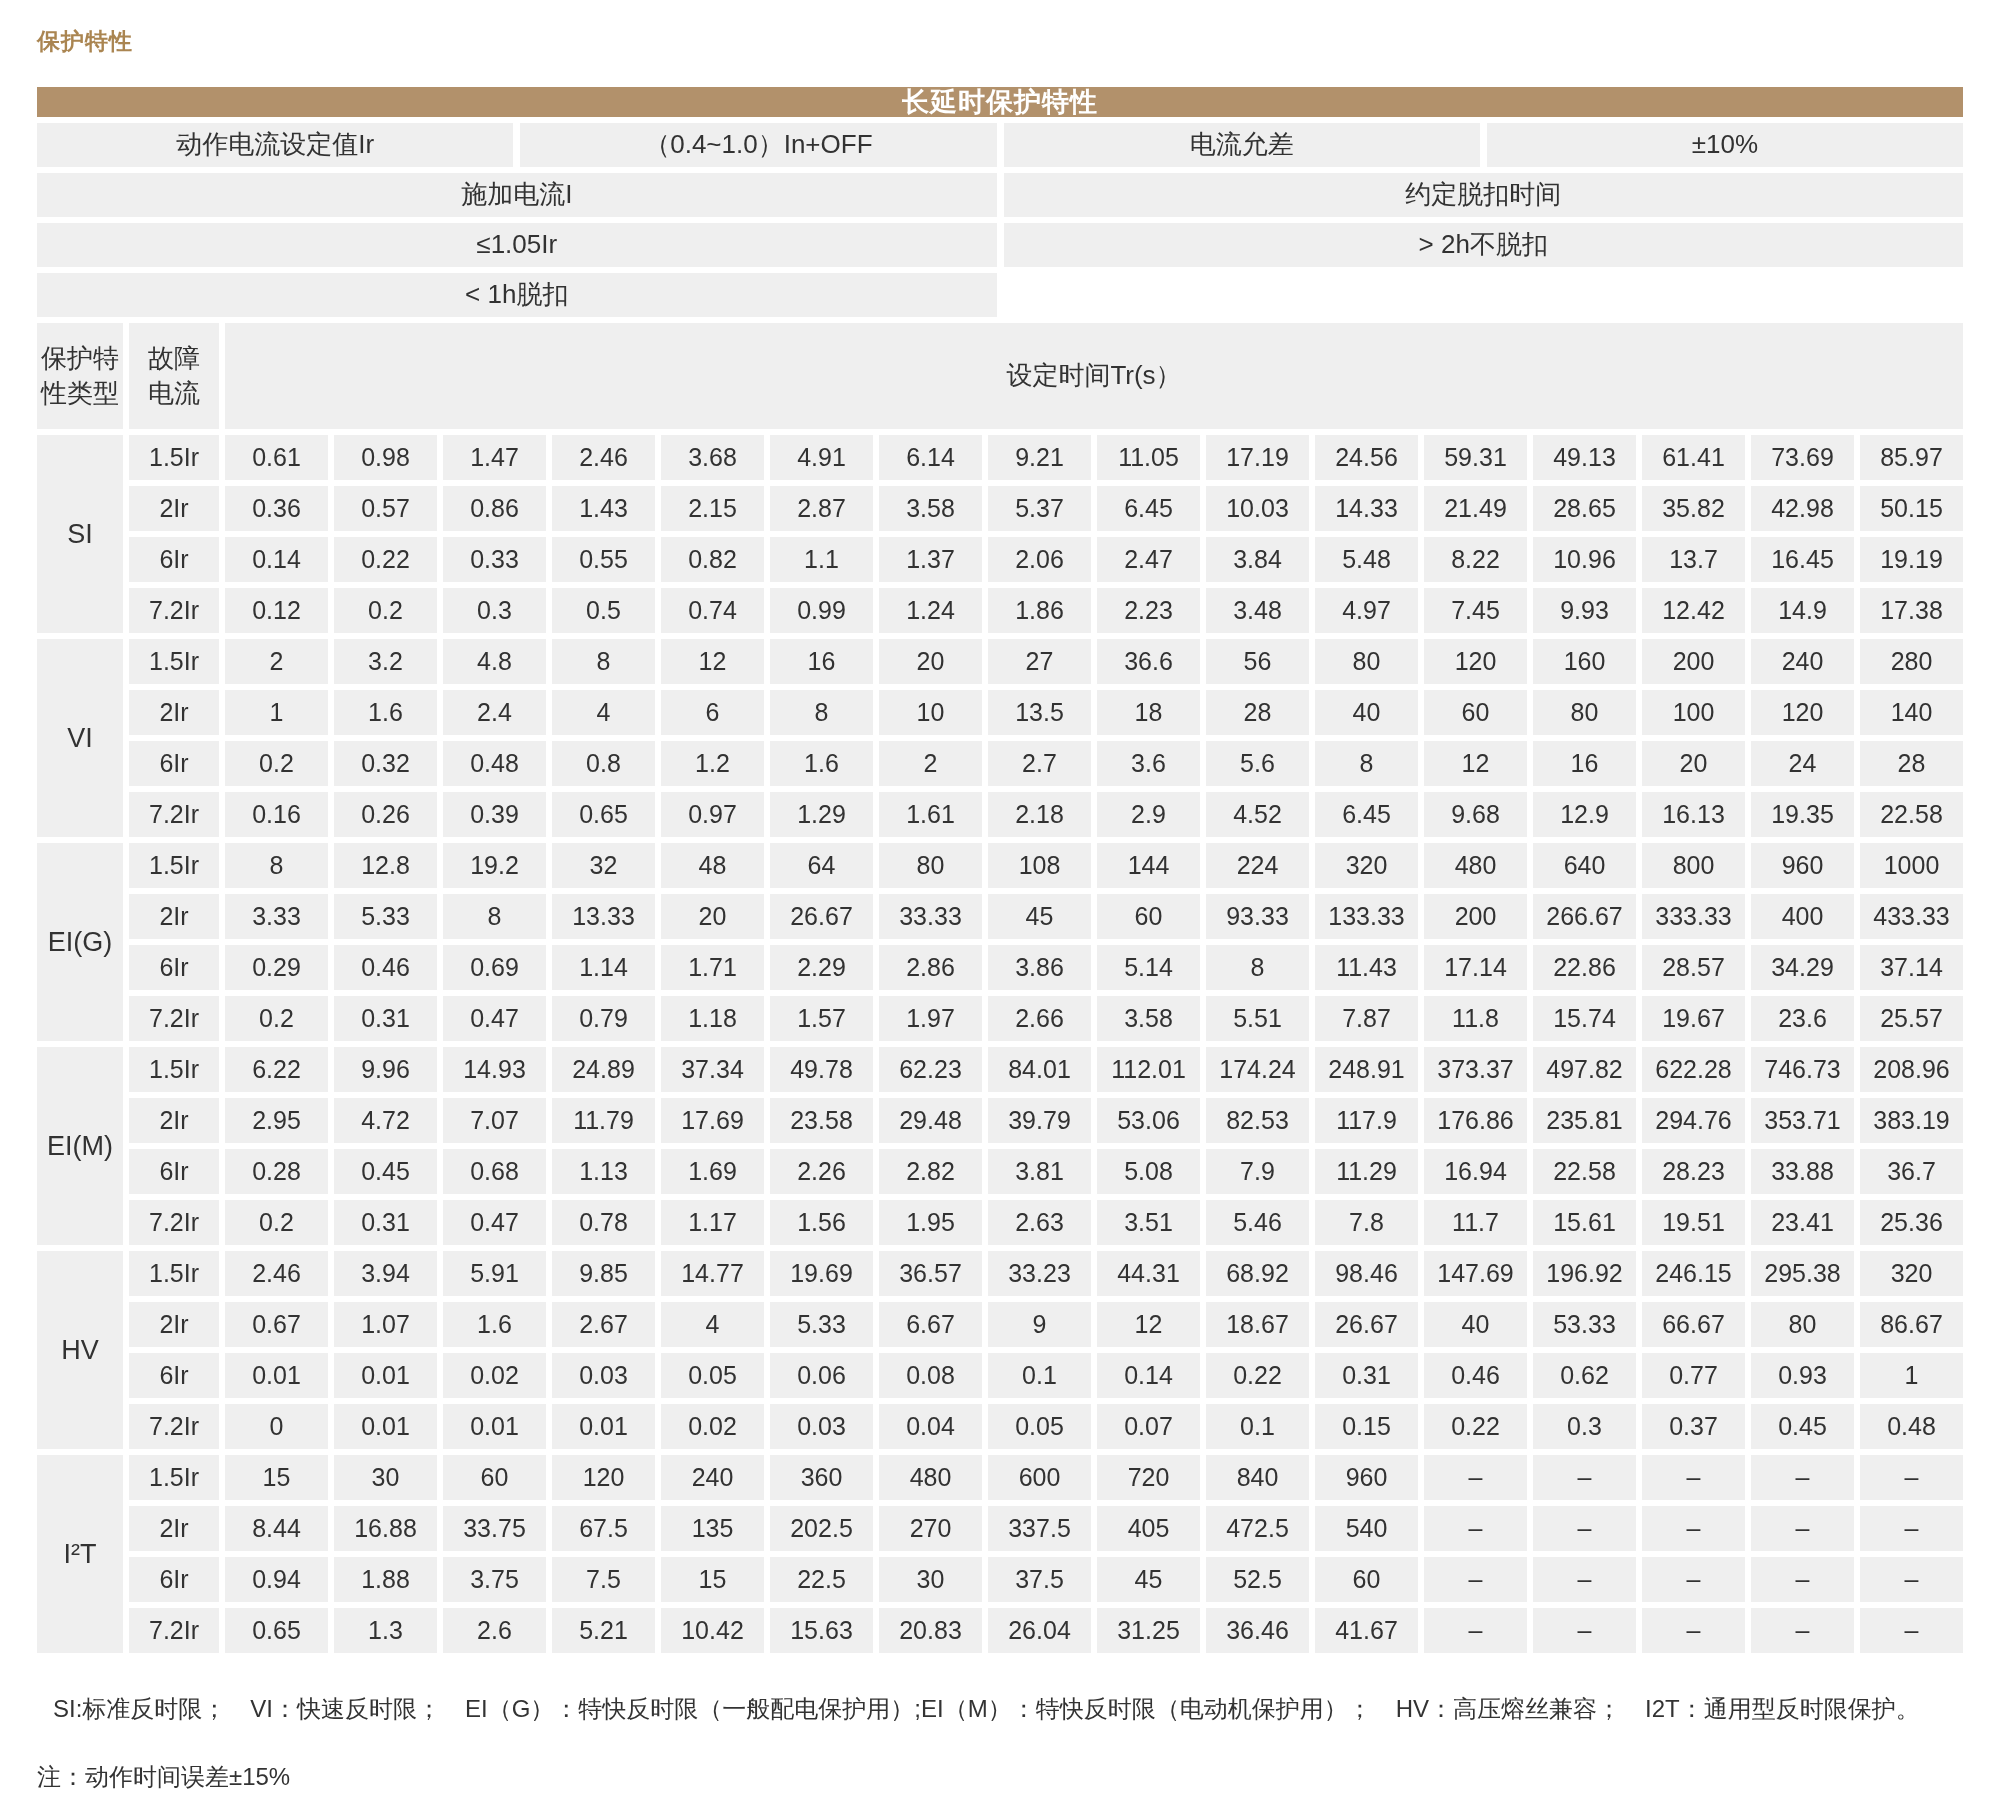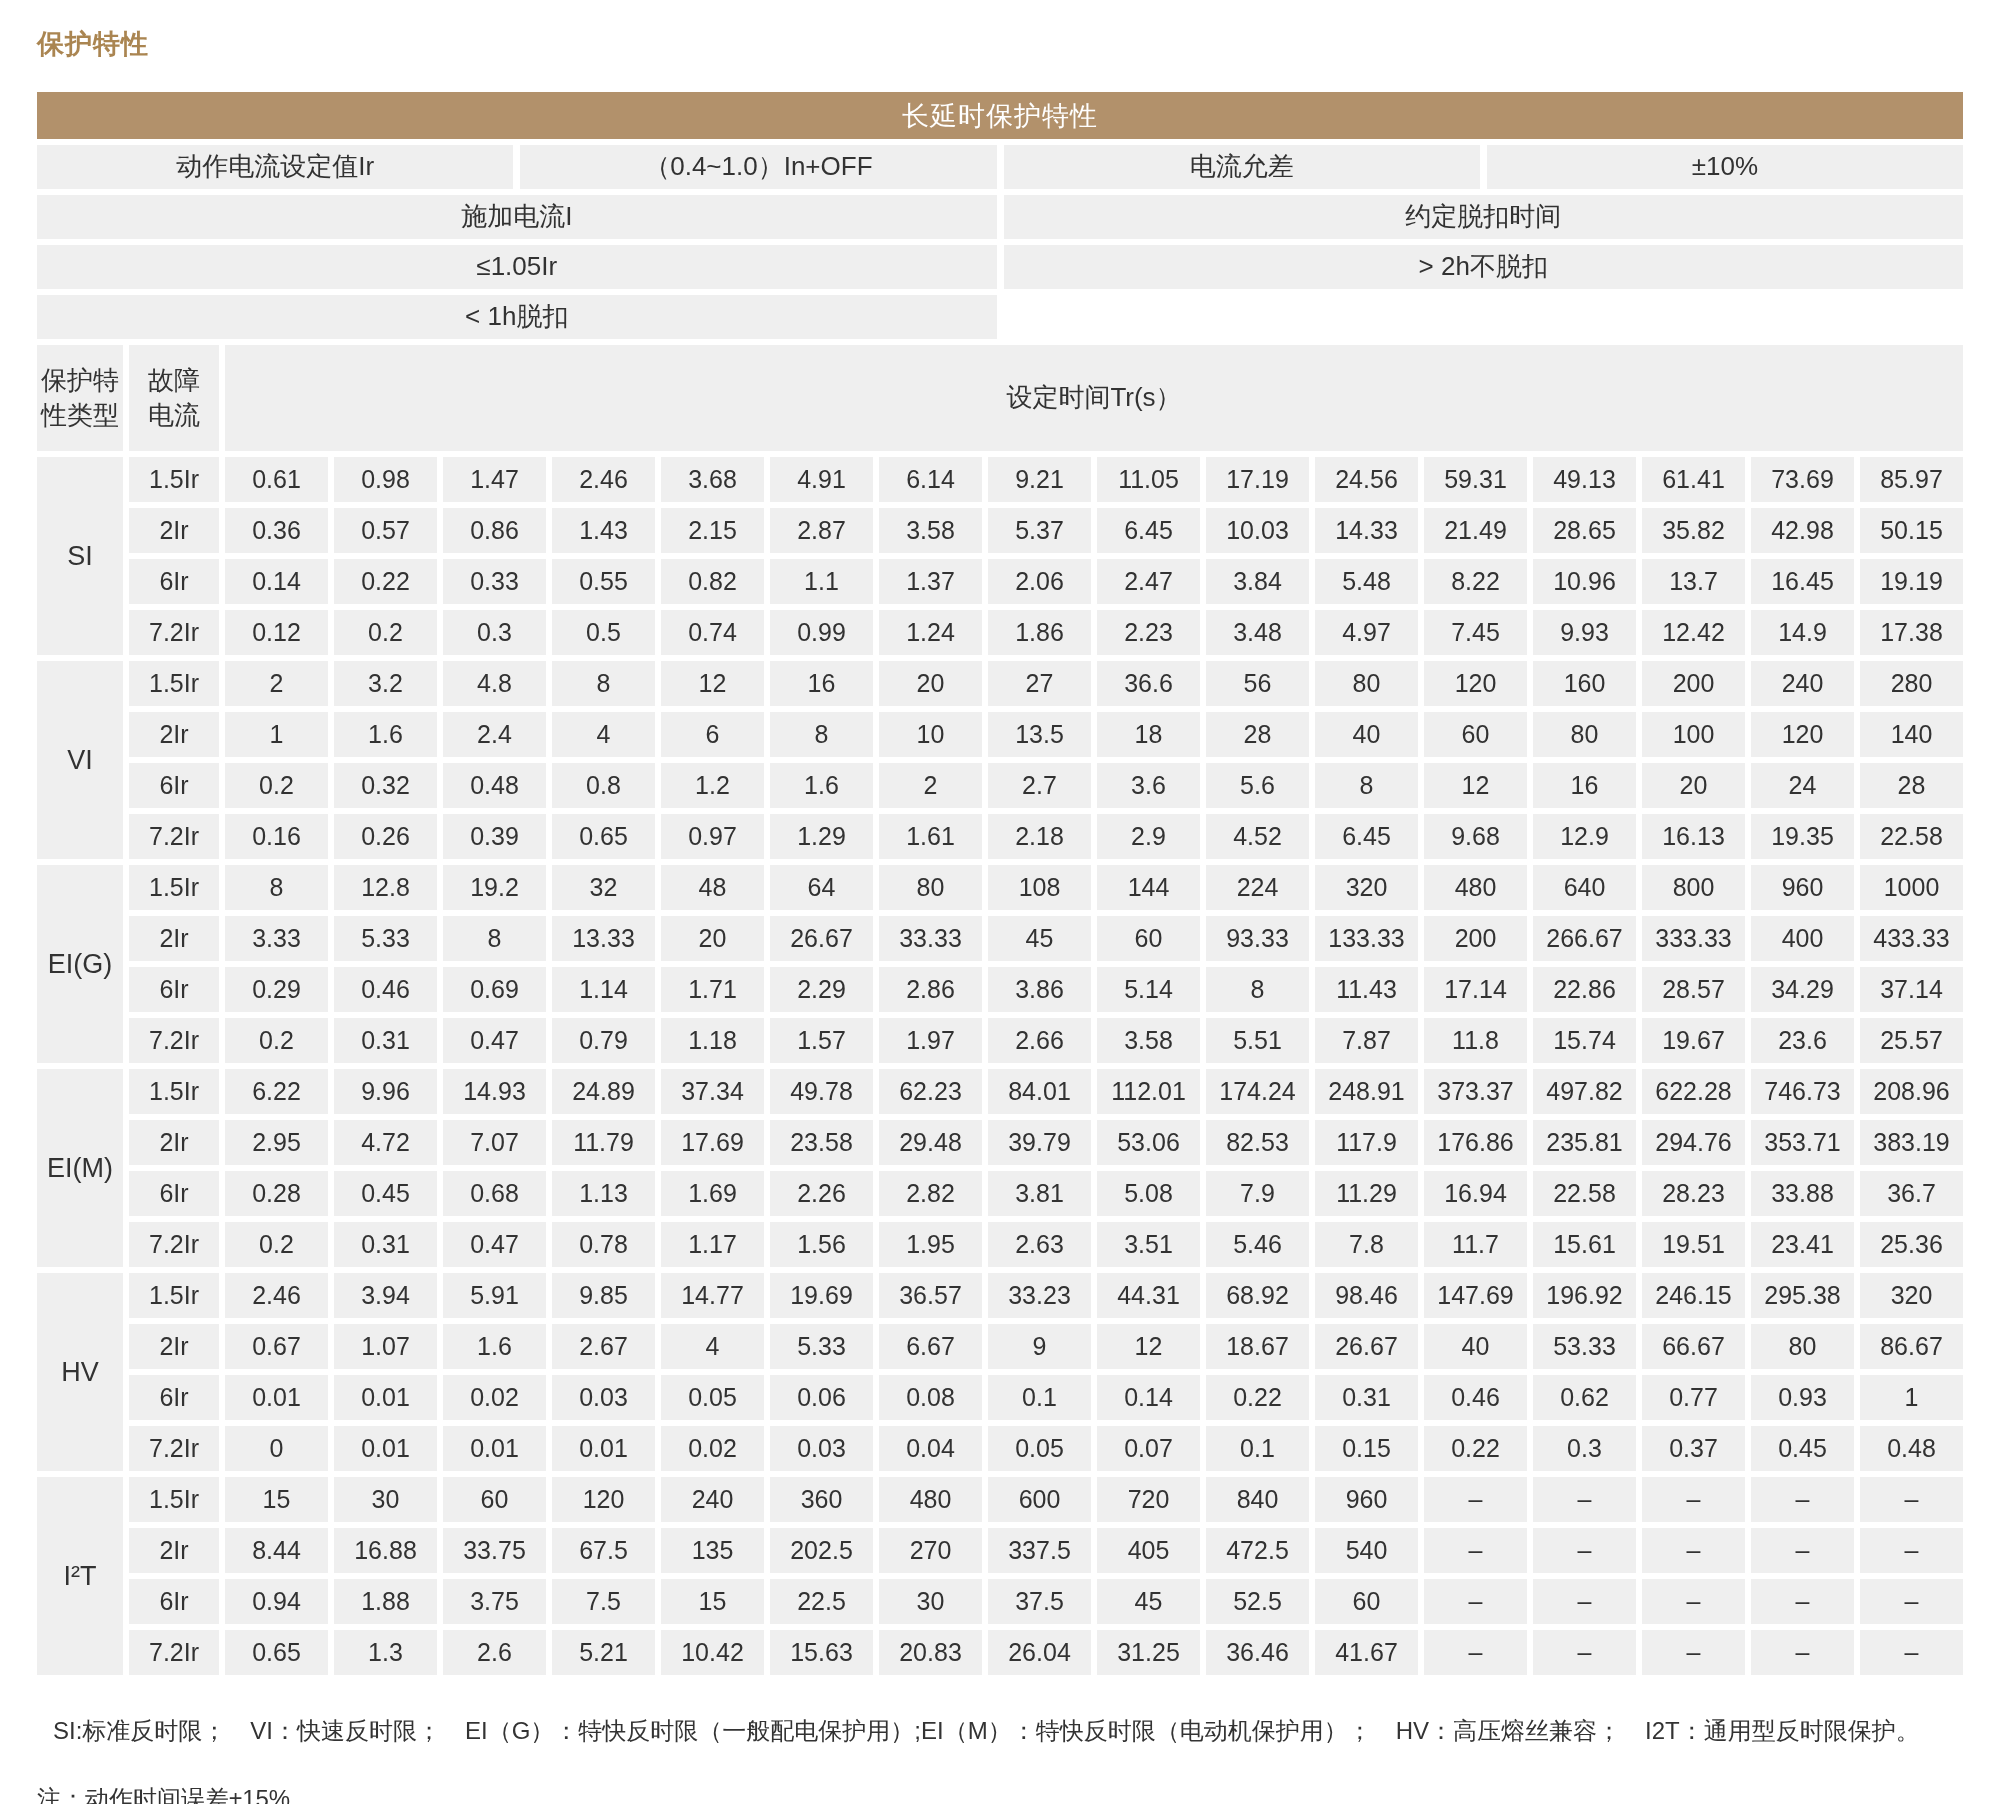--- a/index.html
+++ b/index.html
@@ -4,28 +4,28 @@
 <style>
   html, body { margin:0; padding:0; background:#ffffff; }
   body {
     width:2000px; height:1804px;
     font-family:"Liberation Sans","DejaVu Sans",sans-serif;
     color:var(--cell-text,#323232);
     box-sizing:border-box;
   }
   .page { padding:20px 37px 0 37px; box-sizing:border-box; }
   .title {
-    font-size:27px; font-weight:bold; color:var(--title-text,#aa8551);
+    font-size:23px; font-weight:bold; color:var(--title-text,#aa8551);
     margin:6px 0 30px 0; letter-spacing:1px;
   }
   .tbl { display:flex; flex-direction:column; gap:6px; --c1:86px; --c2:90px; }
   .banner {
     background:var(--banner-bg,#b2916b); color:#ffffff;
-    height:47px; display:flex; align-items:center; justify-content:center;
-    font-size:27px; font-weight:normal; letter-spacing:1px;
+    height:30px; display:flex; align-items:center; justify-content:center;
+    font-size:27px; font-weight:bold; letter-spacing:1px;
   }
   .hrow { display:grid; gap:7px; }
   .hrow4 { grid-template-columns:repeat(4,1fr); grid-auto-rows:44px; }
   .hrow2 { grid-template-columns:repeat(2,1fr); grid-auto-rows:44px; }
   .cell {
     background:var(--cell-bg,#efefef);
     display:flex; align-items:center; justify-content:center;
     font-size:26px; text-align:center; white-space:pre-line; line-height:1.35;
   }
   .dhead { display:grid; grid-template-columns:var(--c1) var(--c2) repeat(16,1fr); gap:6px; grid-auto-rows:106px; }

